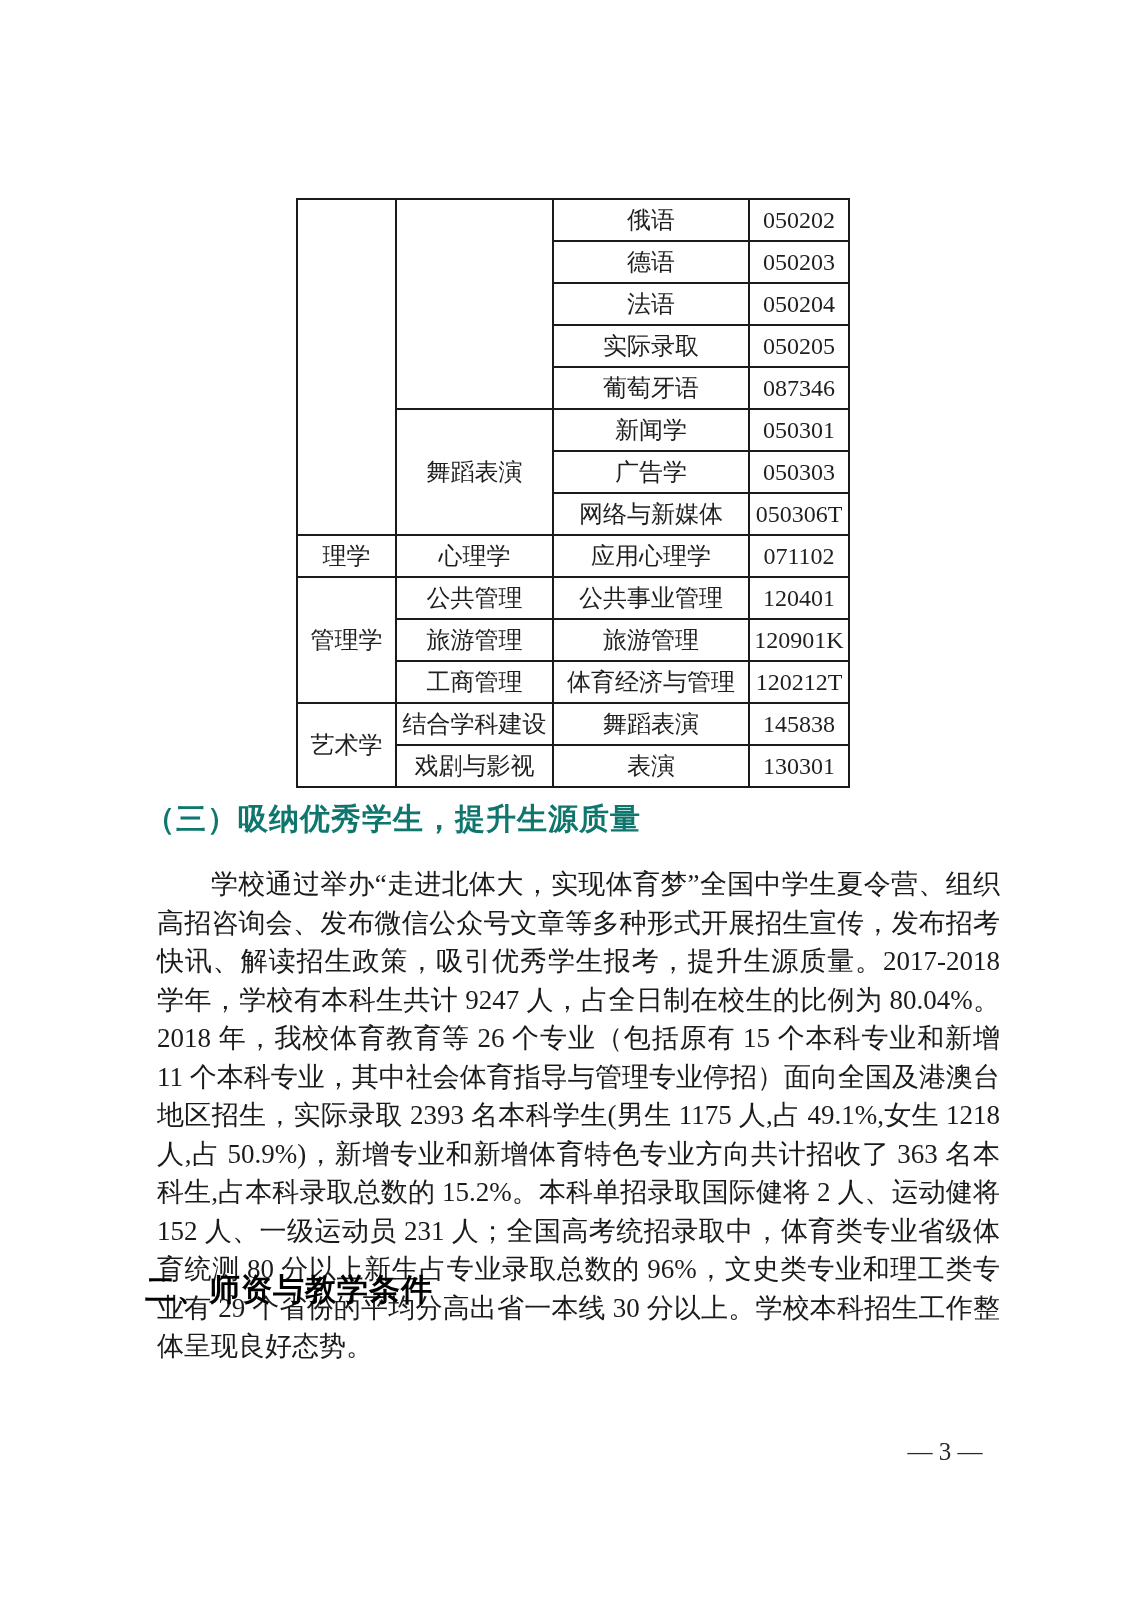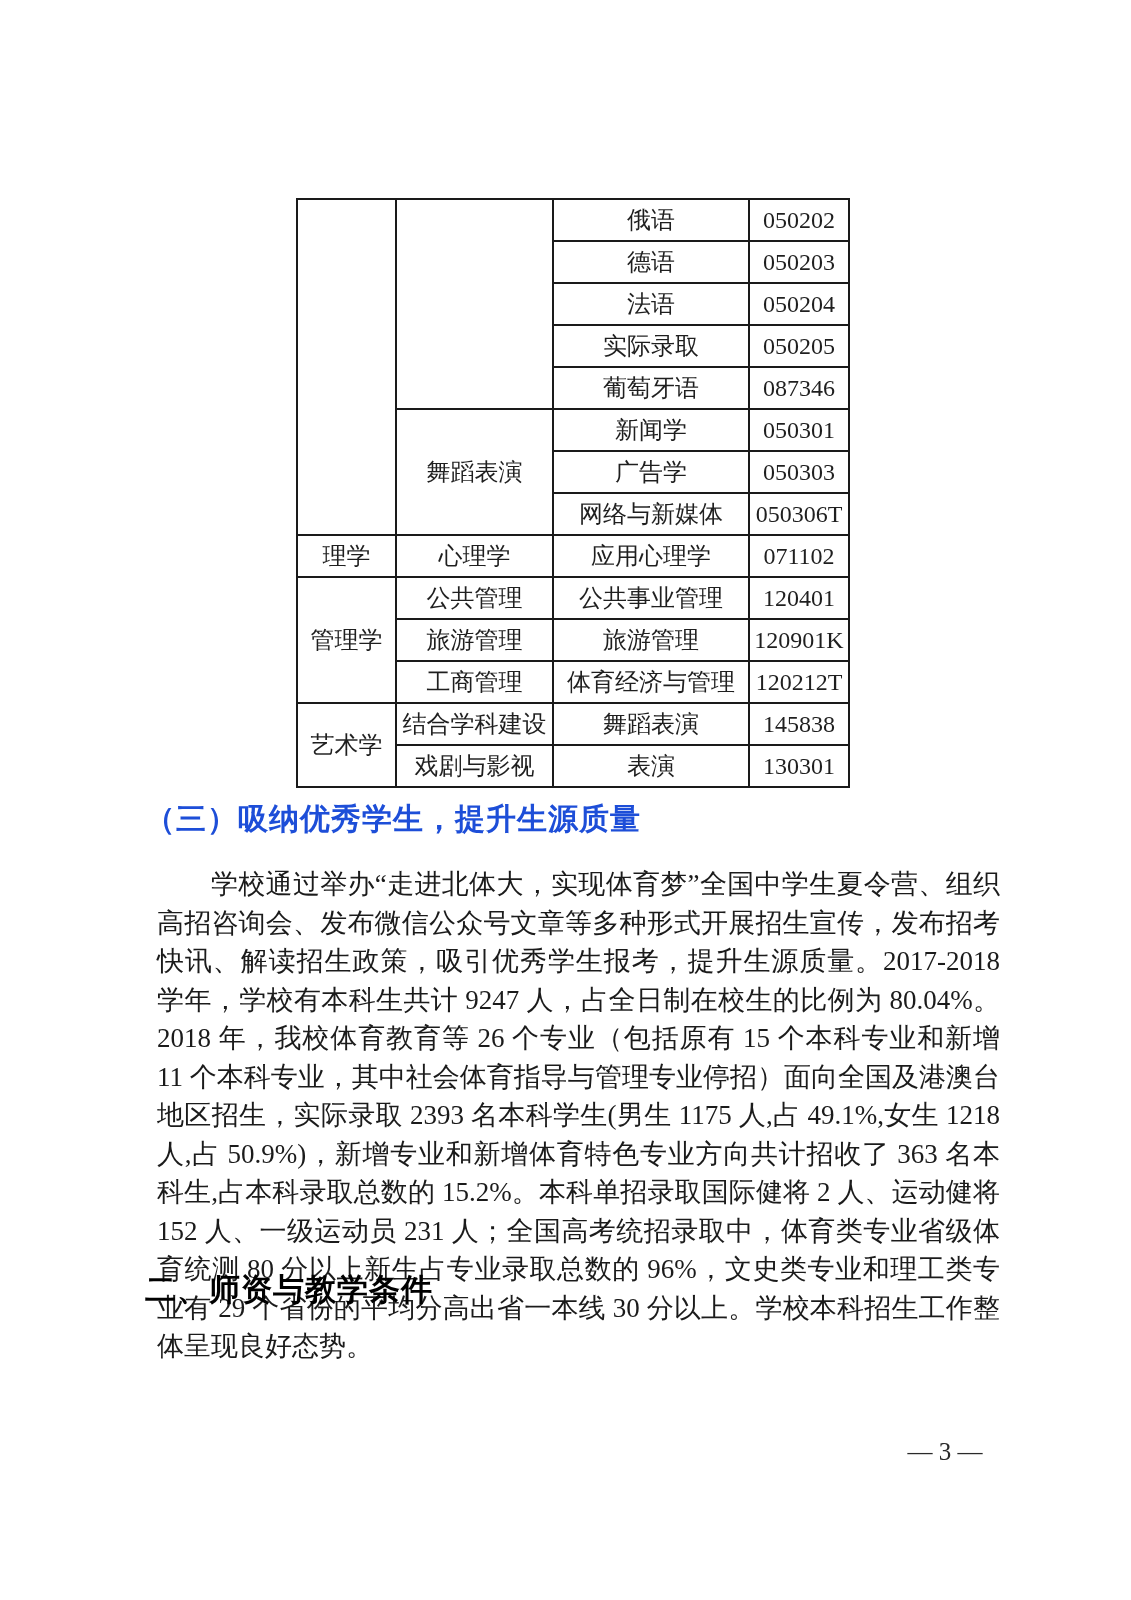--- a/index.html
+++ b/index.html
@@ -37,21 +37,21 @@
     overflow: hidden;
     white-space: nowrap;
   }
   h3.sec-c {
     position: absolute; left: 145px; top: 799px;
     margin: 0;
     font-family: "Liberation Sans", sans-serif;
     font-weight: bold;
     font-size: 30px;
     letter-spacing: 1px;
-    color: #1d4ed8;
+    color: #0f766e;
   }
   p.body-par {
     margin: 14px;
     position: absolute;
     left: 143px;
     width: 843px;
     font-size: 27px;
     color: #1b1b1b;
     text-align: justify;
     text-indent: 2em;

